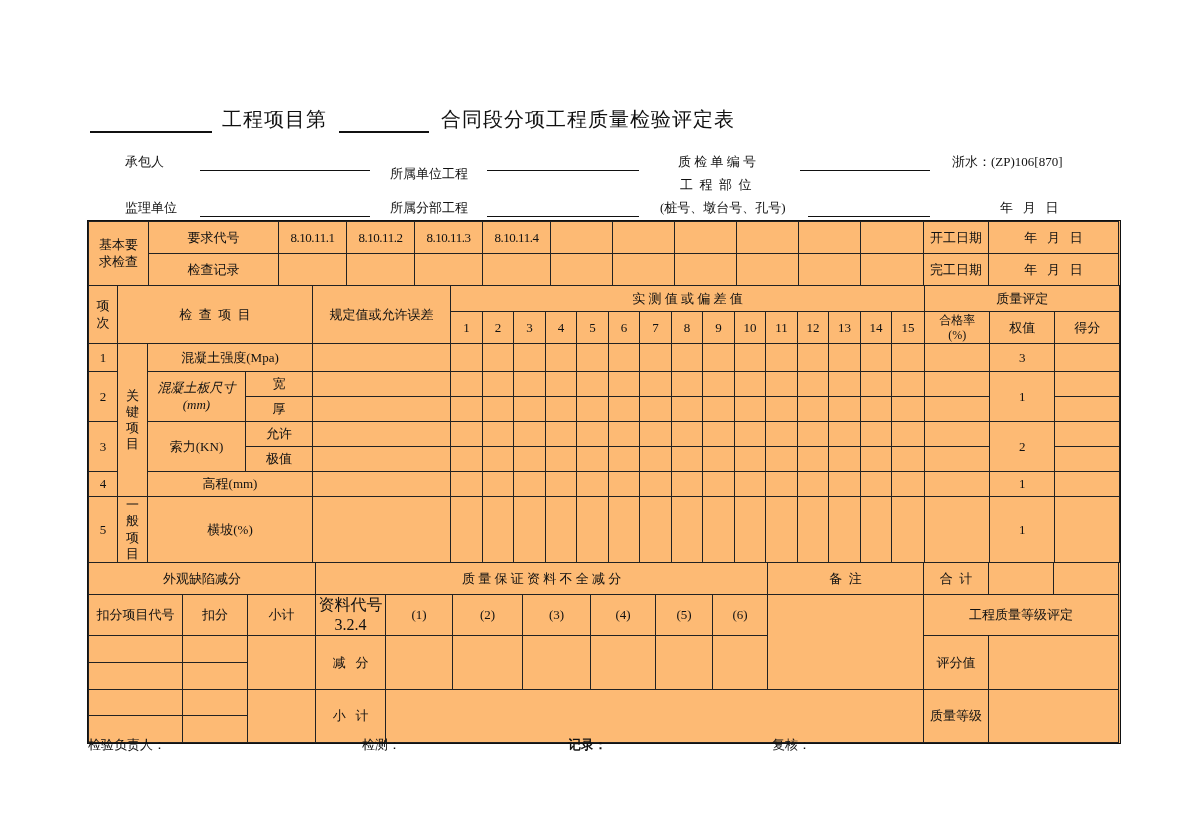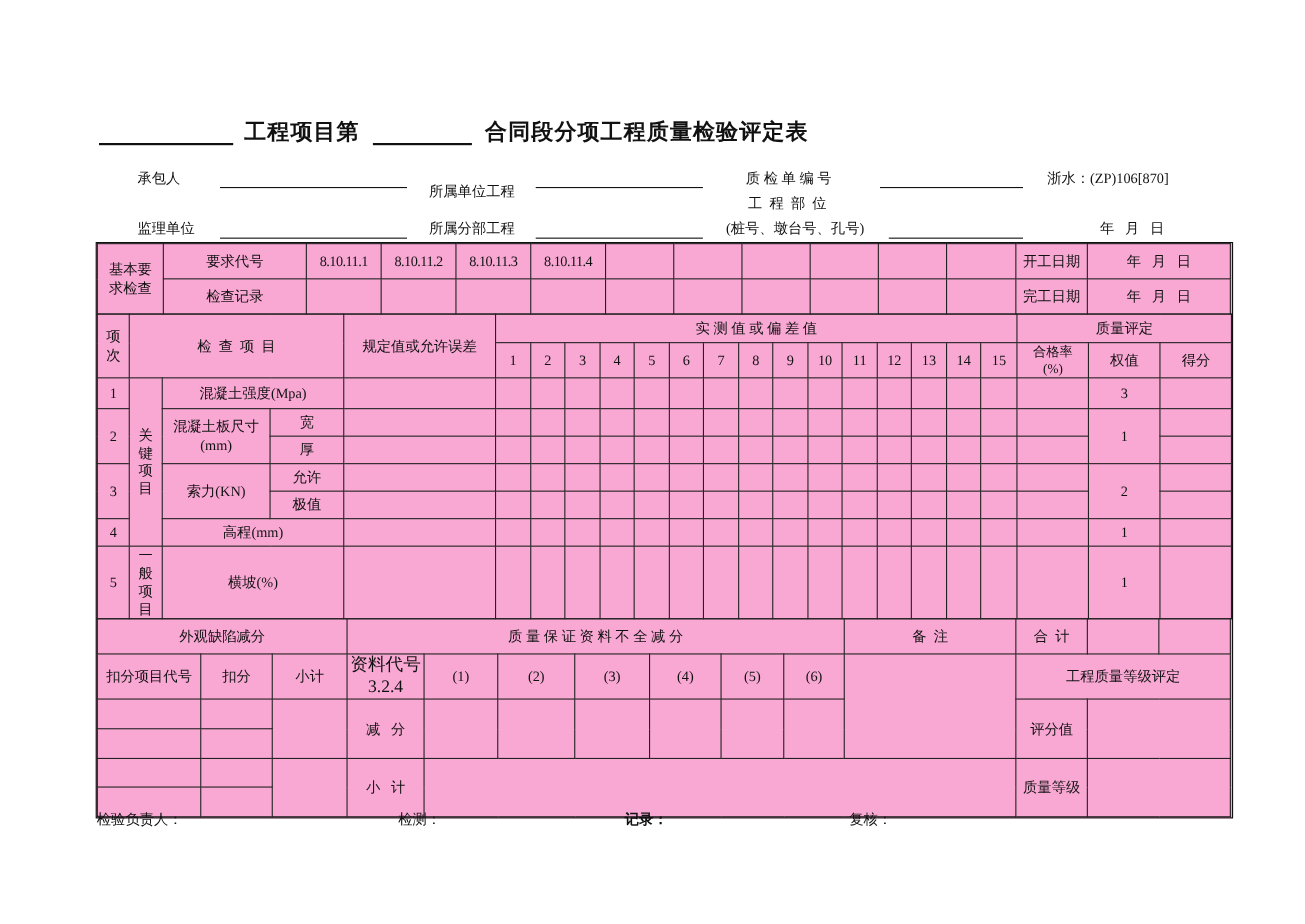--- a/index.html
+++ b/index.html
@@ -1,43 +1,43 @@
 <!DOCTYPE html>
 <html><head>
 <meta charset="utf-8">
 <style>
   html,body{margin:0;padding:0;background:#fff;}
   body{width:1186px;height:840px;position:relative;overflow:hidden;
        font-family:"Liberation Serif","DejaVu Serif",serif;color:#111;}
   .abs{position:absolute;}
   .pre{white-space:pre;}
   
-  #title-row{left:90px;top:106px;width:1010px;display:flex;align-items:flex-start;
-             font-size:20px;font-weight:bold;letter-spacing:1px;}
+  #title-row{left:90px;top:106px;width:1010px;display:flex;align-items:center;
+             font-size:20px;font-weight:normal;letter-spacing:1px;}
   .blankline{border-bottom:2px solid #111;height:24px;display:inline-block;}
   #title-blank1{width:122px;margin-right:10px;}
   #title-blank2{width:90px;margin:0 12px;}
   #title-name{border-bottom:2px solid #111;padding:0 8px;margin:0 12px;}
   
   .info{font-size:13px;height:19px;line-height:19px;}
   .uline{border-bottom:1px solid #111;height:18px;}
   
-  #sheet{left:87px;top:220px;border:1px solid #111;background:#f9a8d4;}
+  #sheet{left:87px;top:220px;border:1px solid #111;background:#fdba74;}
   table.grid{border-collapse:collapse;table-layout:fixed;width:1030px;}
   table.grid td{border:1px solid #222;padding:0;text-align:center;
                 vertical-align:middle;font-size:13px;line-height:1.2;
                 overflow:hidden;}
   #tblB,#tblC{margin-top:-1px;}
   .code{font-size:12px;letter-spacing:-0.5px;}
   .num{font-size:12px;}
   .stack{display:inline-block;word-break:break-all;line-height:1.25;vertical-align:middle;}
   .w1{width:1.05em;}
   .w3{width:3.05em;}
   .w4{width:4.05em;font-size:16px;}
-  .w6{width:6.05em;}
+  .w6{width:6.05em;font-style:italic;}
   
   .footer{font-size:13px;top:736px;}
 </style>
 </head>
 <body>
 
 <div id="title-row" class="abs">
   <span id="title-blank1" class="blankline"></span>
   <span>工程项目第</span>
   <span id="title-blank2" class="blankline"></span>

